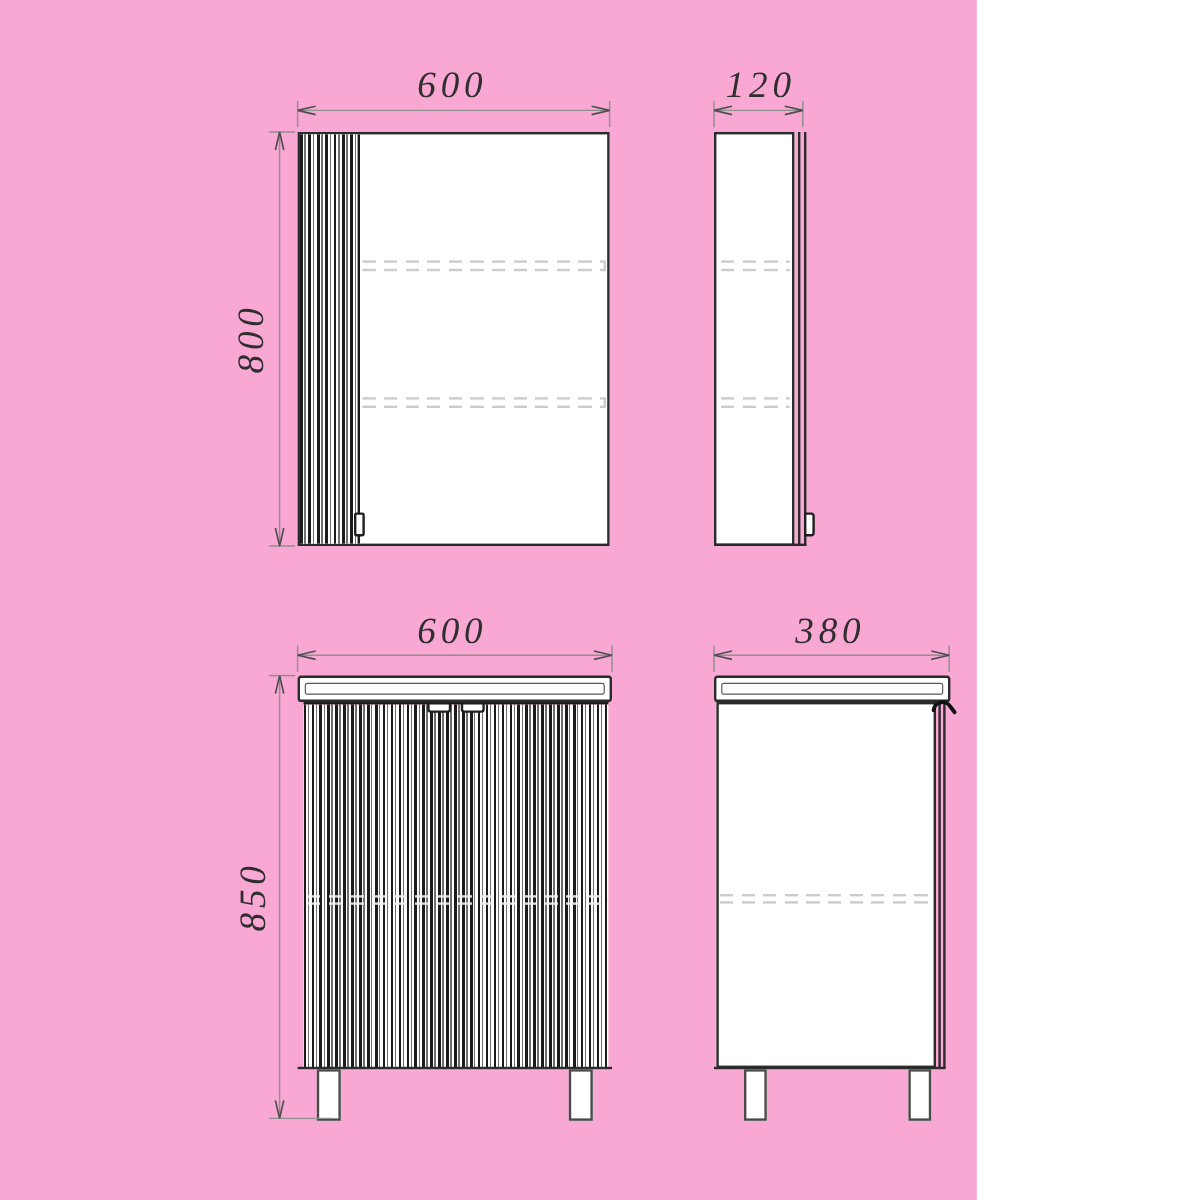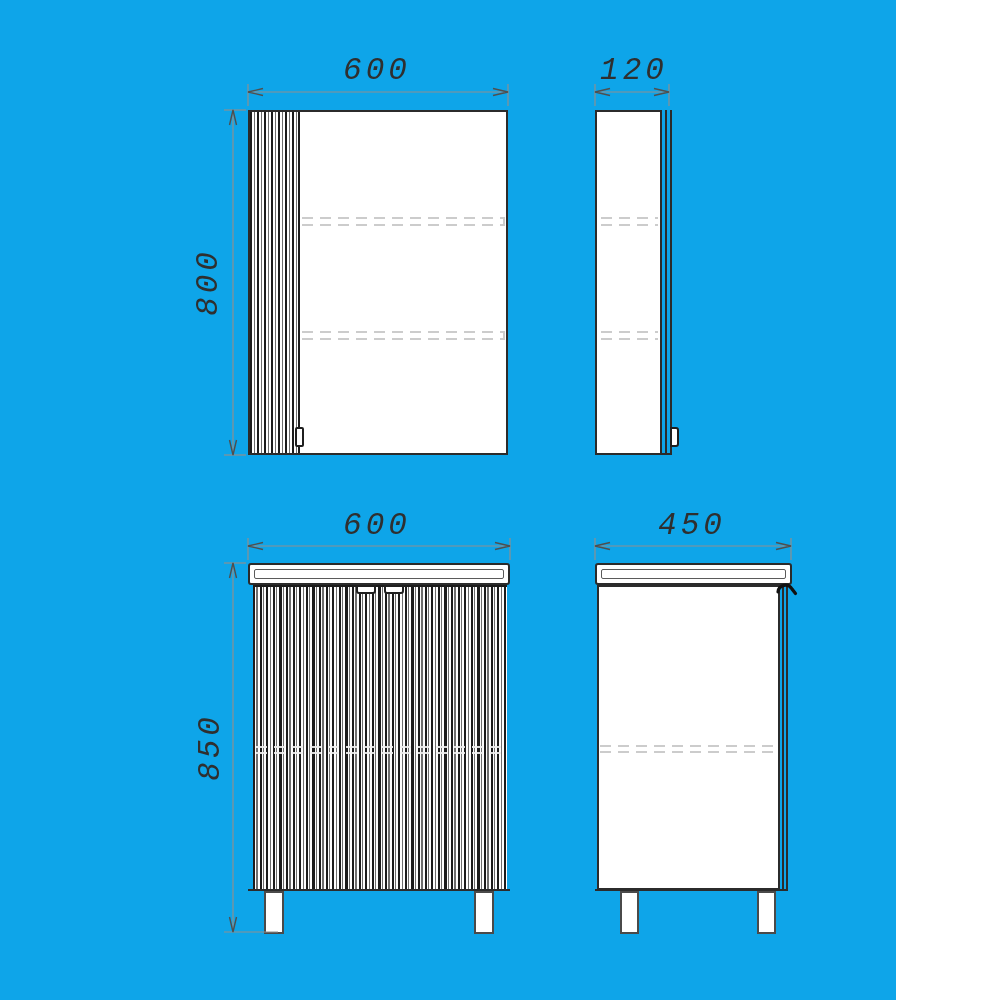--- a/index.html
+++ b/index.html
@@ -1,17 +1,17 @@
 <!DOCTYPE html>
 <html><head>
 <meta charset="utf-8">
 <style>
   html,body{margin:0;padding:0;background:#ffffff;}
-  .canvas{position:relative;width:896px;height:1000px;background:#0ea5e9;overflow:hidden;
-          font-family:Liberation Mono, monospace;}
+  .canvas{position:relative;width:814px;height:1000px;background:#f9a8d4;overflow:hidden;
+          font-family:Liberation Serif, serif;}
   .abs{position:absolute;box-sizing:border-box;}
   
   .body-rect{border:2px solid #2b2b2b;background:#ffffff;}
   .slats{background:repeating-linear-gradient(90deg,#1c1c1c 0 2.4px,#ffffff 2.4px 3.6px,#6f6f6f 3.6px 5px,#ffffff 5px 7px);
          border-right:2px solid #1c1c1c;}
   .door-stripes{background:repeating-linear-gradient(90deg,#1b1b1b 0 2.2px,#fdfdfd 2.2px 3.4px,#6e6e6e 3.4px 4.6px,#fdfdfd 4.6px 6.6px);
                 border-top:2px solid #1b1b1b;}
   .vline{width:2px;background:#2b2b2b;}
   .hline{height:2px;background:#2b2b2b;}
   .handle{background:#ffffff;border:2px solid #1f1f1f;}
@@ -129,16 +129,16 @@
         <path d="M776,542.5 L791,546 L776,549.5"></path>
       <path d="M229.5,578 L233,563 L236.5,578"></path>
         <path d="M229.5,917 L233,932 L236.5,917"></path>
     </g>
   </svg>
 
   <div class="abs dim-label" style="left:317px;top:54px;">600</div>
   <div class="abs dim-label" style="left:574px;top:54px;">120</div>
   <div class="abs dim-label rot" style="left:149px;top:265px;">800</div>
   <div class="abs dim-label" style="left:317px;top:509px;">600</div>
-  <div class="abs dim-label" style="left:632px;top:509px;">450</div>
+  <div class="abs dim-label" style="left:632px;top:509px;">380</div>
   <div class="abs dim-label rot" style="left:151px;top:730px;">850</div>
 
 </div>
 
 </body></html>

